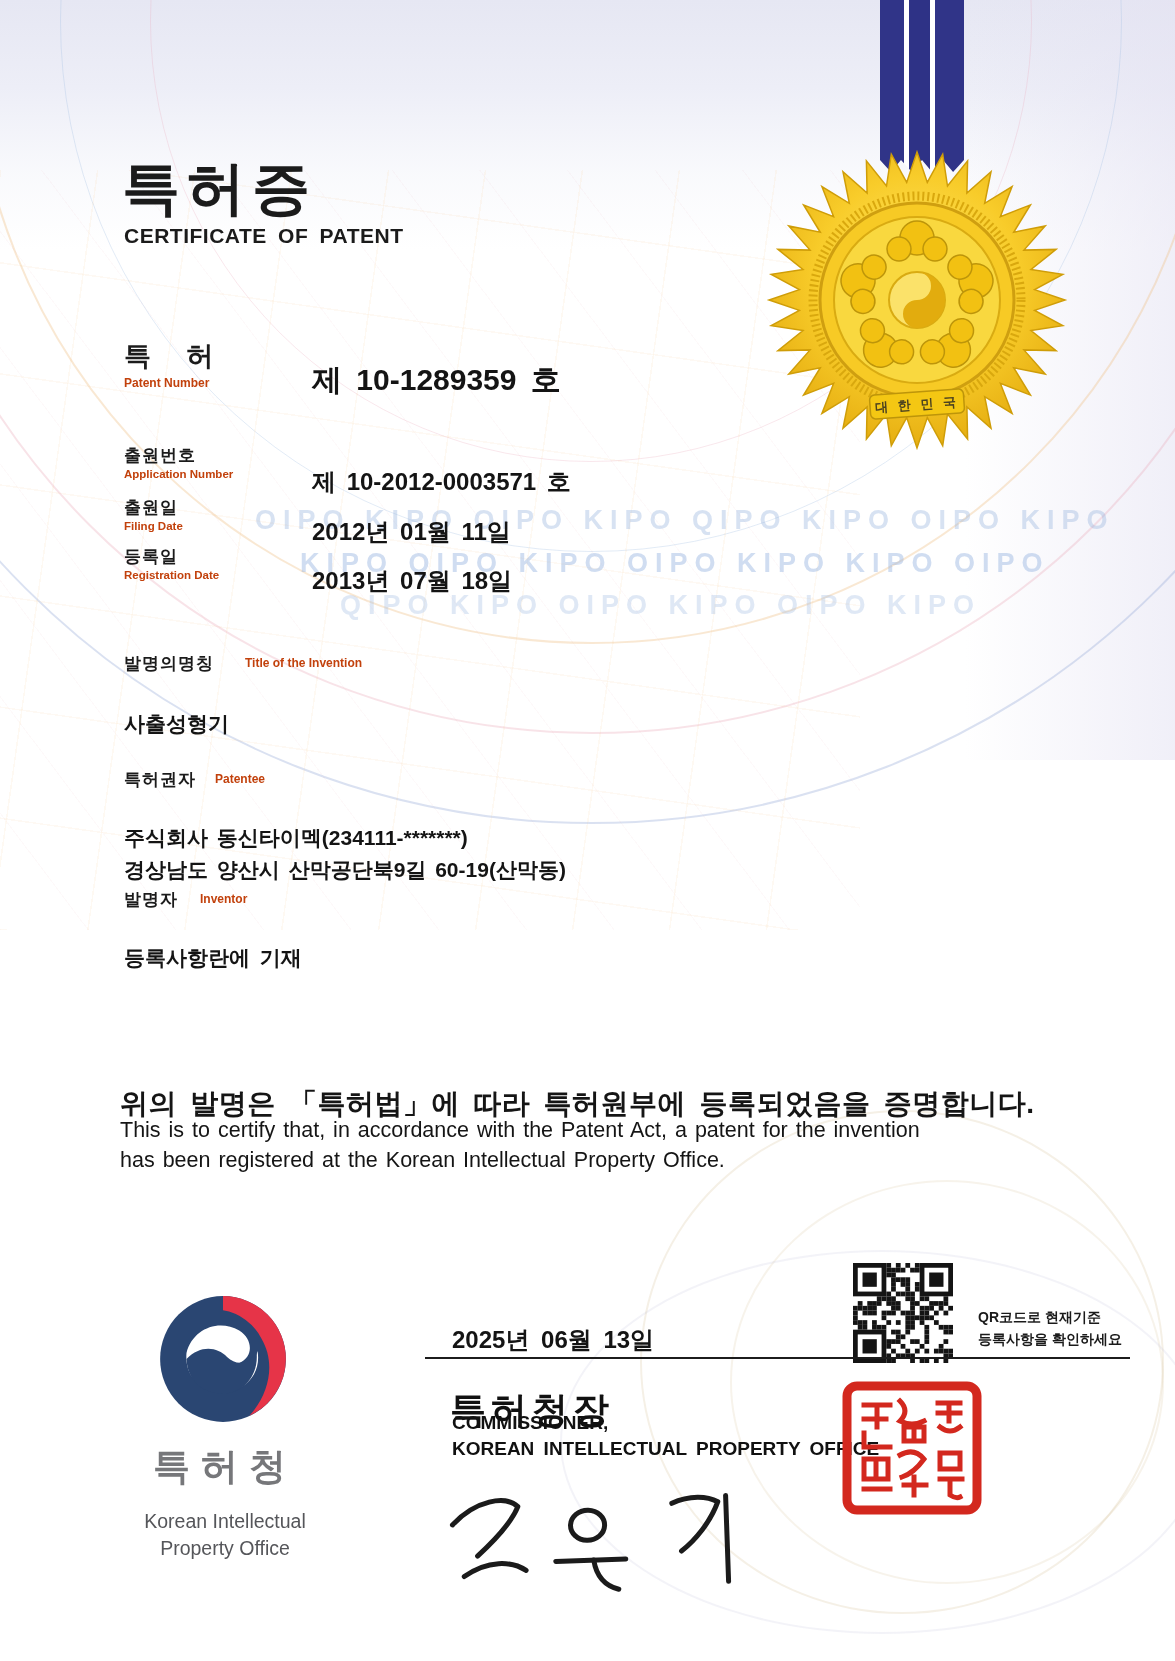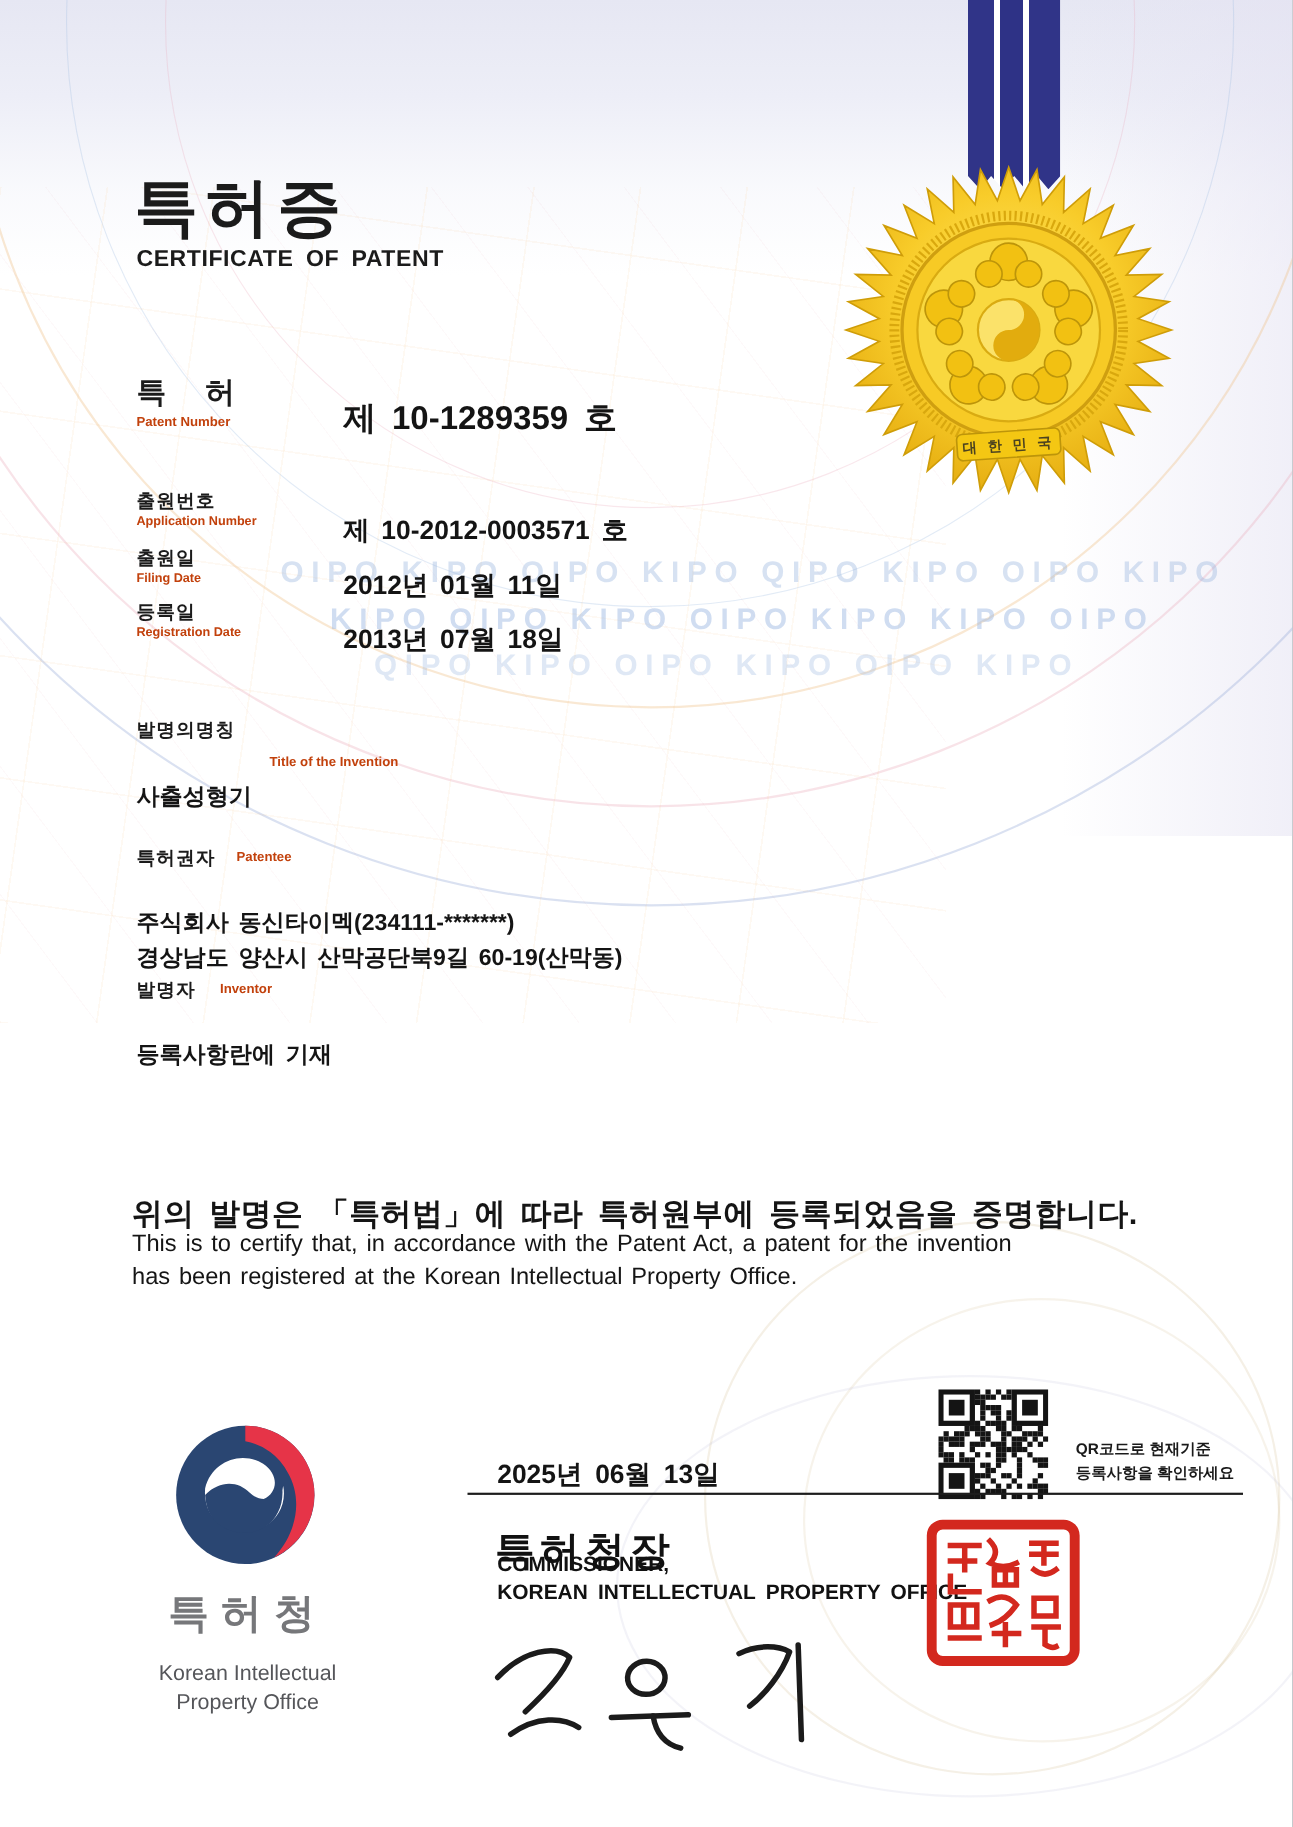--- a/index.html
+++ b/index.html
@@ -55,21 +55,21 @@
   .patent-value{left:312px;top:332px;font-size:30px;word-spacing:6px;}
 
   .f-label1{left:124px;top:444px;}  .f-sub1{left:124px;top:468px;}
   .f-label2{left:124px;top:496px;}  .f-sub2{left:124px;top:520px;}
   .f-label3{left:124px;top:545px;}  .f-sub3{left:124px;top:569px;}
   .f-val1{left:312px;top:438px;font-size:24px;word-spacing:4px;}
   .f-val2{left:312px;top:488px;font-size:24px;word-spacing:4px;}
   .f-val3{left:312px;top:537px;font-size:24px;word-spacing:4px;}
 
   .inv-label{left:124px;top:652px;}
-  .inv-sub{left:245px;top:656px;font-size:12px;margin-top:29px;}
+  .inv-sub{left:245px;top:656px;font-size:12px;}
   .inv-value{left:124px;top:682px;font-size:21px;word-spacing:3px;}
 
   .pat-label{left:124px;top:768px;}
   .pat-sub{left:215px;top:772px;font-size:12px;}
   .pat-line1{left:124px;top:796px;font-size:21px;word-spacing:3px;}
   .pat-line2{left:124px;top:828px;font-size:21px;word-spacing:3px;}
 
   .invr-label{left:124px;top:888px;}
   .invr-sub{left:200px;top:892px;font-size:12px;}
   .invr-value{left:124px;top:916px;font-size:21px;word-spacing:4px;}

